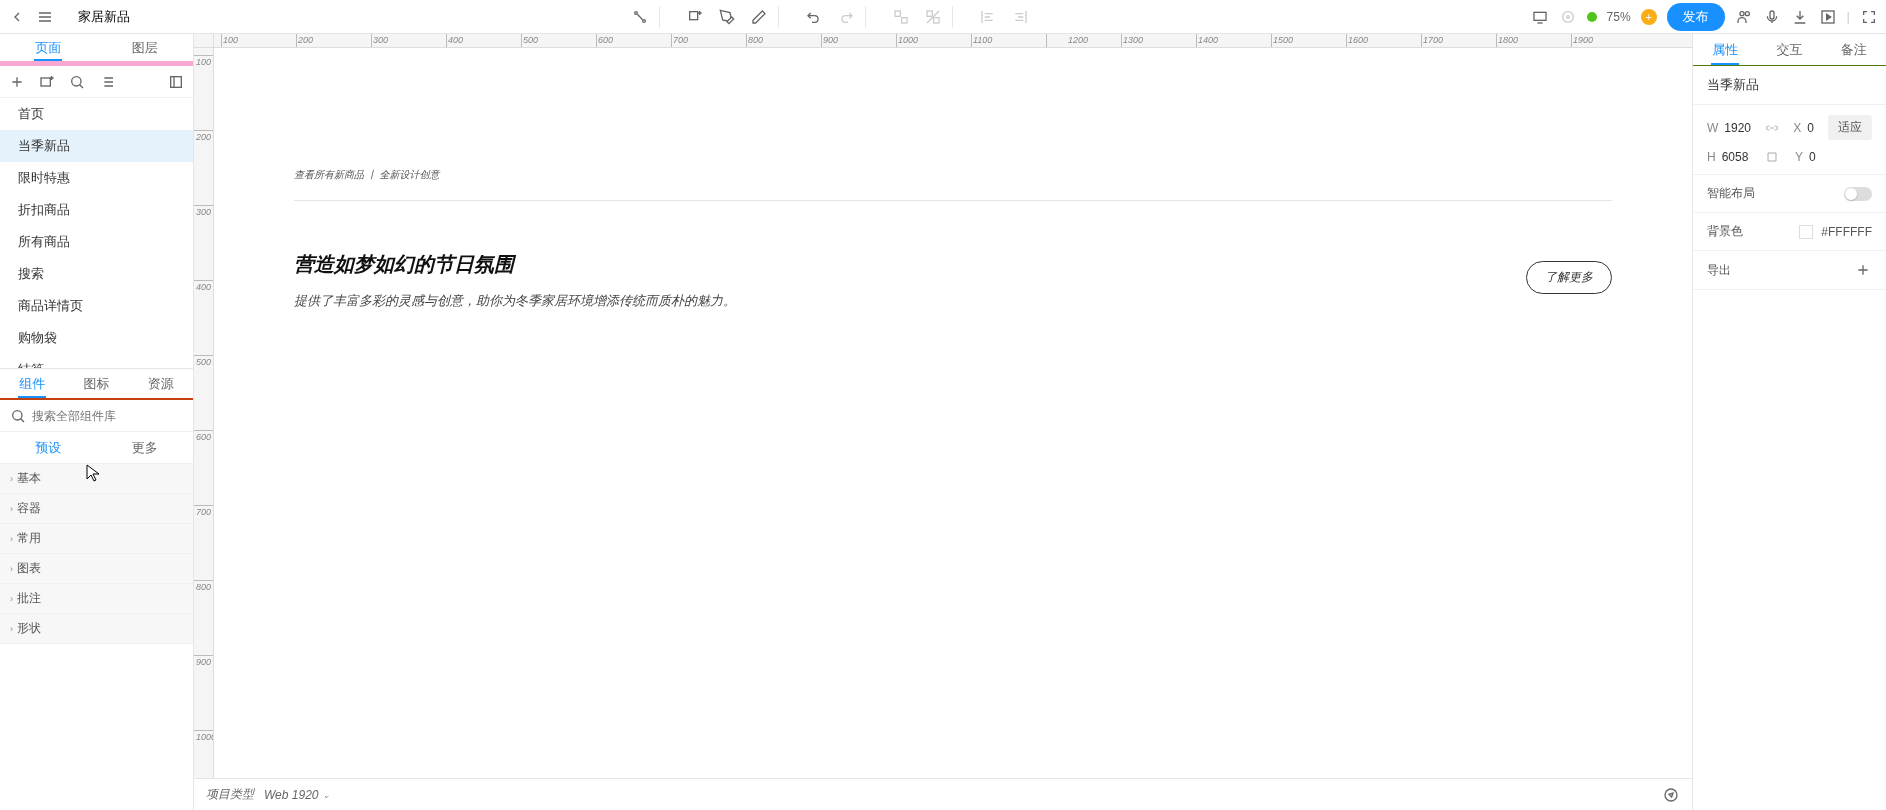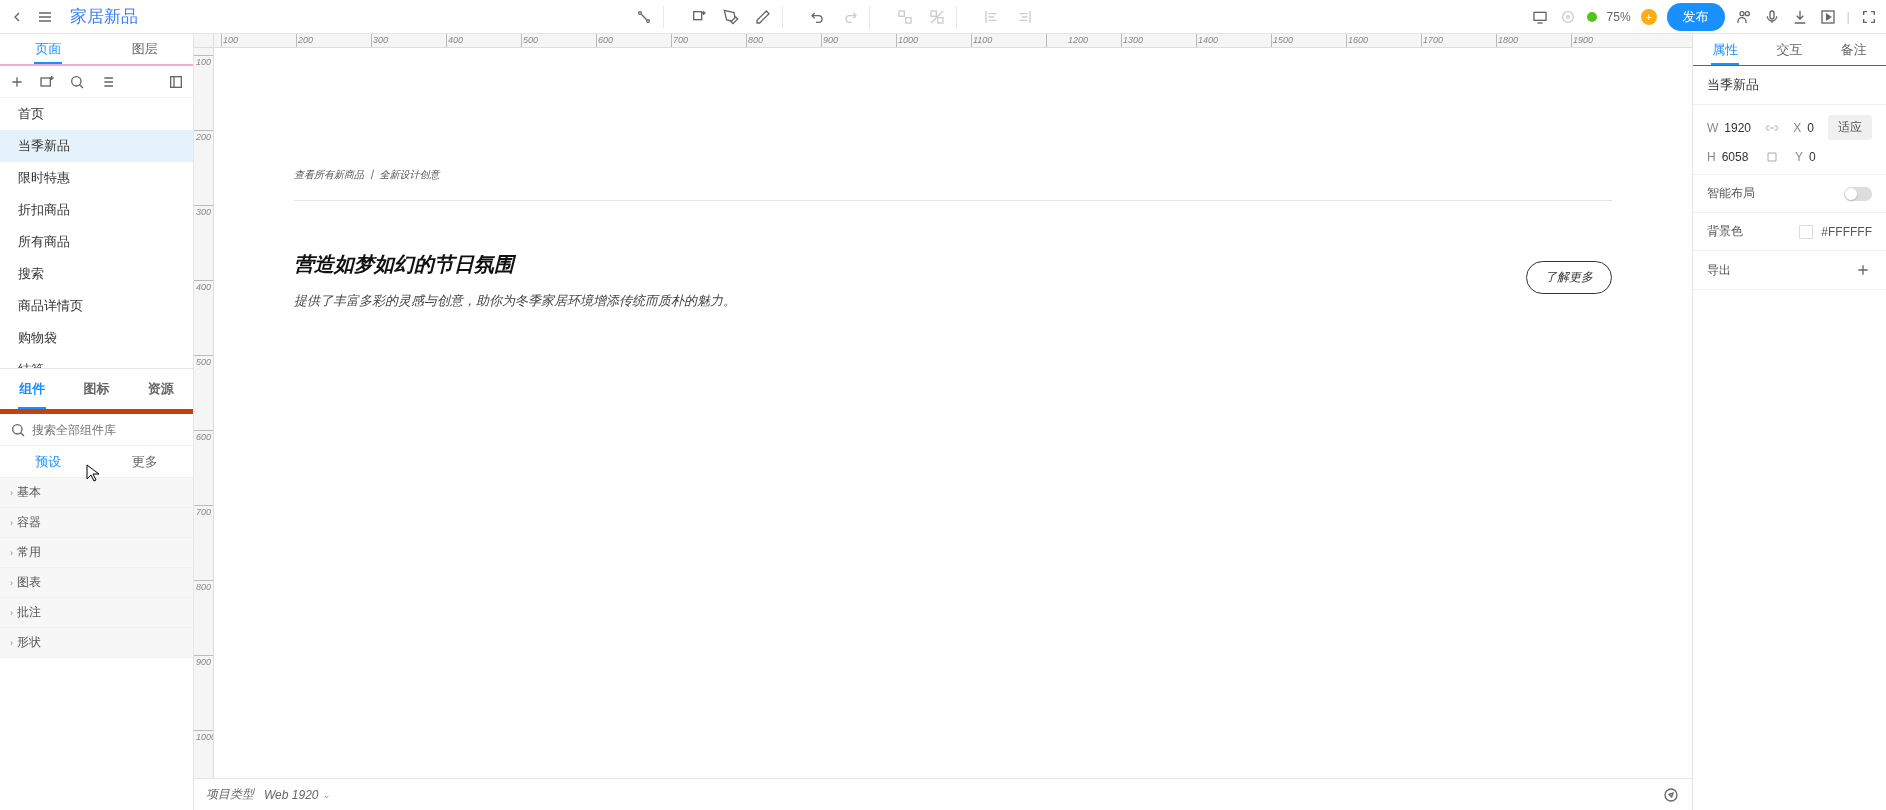--- a/index.html
+++ b/index.html
@@ -8,42 +8,42 @@
 
 .top-toolbar { height: 34px; border-bottom: 1px solid #e5e5e5; display: flex; align-items: center; padding: 0 8px; gap: 8px; }
 .top-left { display: flex; align-items: center; gap: 10px; }
 .top-center { flex: 1; display: flex; align-items: center; justify-content: center; gap: 16px; }
 .tool-group { display: flex; align-items: center; gap: 14px; padding: 0 10px; border-right: 1px solid #e8e8e8; height: 22px; }
 .tool-group:last-child { border-right: none; }
 .top-right { display: flex; align-items: center; gap: 10px; }
 .icon-btn { width: 18px; height: 18px; display: flex; align-items: center; justify-content: center; color: #666; cursor: pointer; }
 .icon-btn svg { width: 16px; height: 16px; }
 .icon-btn.disabled { color: #ccc; }
-.doc-title { font-size: 17px; color: #3b82f6; margin-left: 6px; }
+.doc-title { font-size: 13px; color: #000000; margin-left: 14px; }
 .zoom { font-size: 12px; color: #666; }
 .publish-btn { background: #1890ff; color: #fff; padding: 5px 16px; border-radius: 14px; font-size: 13px; }
 .status-dot { width: 10px; height: 10px; border-radius: 50%; background: #52c41a; }
 .plus-circle { width: 16px; height: 16px; border-radius: 50%; background: #faad14; display: flex; align-items: center; justify-content: center; color: #fff; font-size: 11px; }
 
 
 .main { display: flex; height: calc(100% - 34px); }
 
 
 .left-panel { width: 194px; border-right: 1px solid #e5e5e5; display: flex; flex-direction: column; background: #fff; }
-.left-tabs { height: 32px; display: flex; border-bottom: 2px solid #f9a8d4; }
+.left-tabs { height: 32px; display: flex; border-bottom: 5px solid #f9a8d4; }
 .left-tab { flex: 1; display: flex; align-items: center; justify-content: center; font-size: 13px; color: #666; position: relative; }
 .left-tab.active { color: #1890ff; }
 .left-tab.active::after { content: ''; position: absolute; bottom: 0; left: 50%; transform: translateX(-50%); width: 28px; height: 2px; background: #1890ff; }
 .left-toolbar { height: 32px; display: flex; align-items: center; padding: 0 8px; gap: 12px; border-bottom: 1px solid #f0f0f0; }
 .left-toolbar .spacer { flex: 1; }
 .page-list { flex: 0 0 auto; max-height: 270px; overflow: hidden; }
 .page-item { padding: 7px 18px; font-size: 13px; color: #333; cursor: pointer; }
 .page-item.active { background: #e6f2fb; }
 
-.asset-tabs { height: 46px; display: flex; border-top: 1px solid #e5e5e5; border-bottom: 5px solid #c2410c; font-weight: bold; }
+.asset-tabs { height: 32px; display: flex; border-top: 1px solid #e5e5e5; border-bottom: 2px solid #c2410c; }
 .asset-tab { flex: 1; display: flex; align-items: center; justify-content: center; font-size: 13px; color: #666; position: relative; }
 .asset-tab.active { color: #1890ff; }
 .asset-tab.active::after { content: ''; position: absolute; bottom: 0; left: 50%; transform: translateX(-50%); width: 28px; height: 2px; background: #1890ff; }
 .search-row { height: 32px; display: flex; align-items: center; padding: 0 10px; gap: 6px; border-bottom: 1px solid #f0f0f0; color: #999; }
 .search-row input { border: none; outline: none; font-size: 12px; flex: 1; color: #999; }
 .sub-tabs { height: 32px; display: flex; border-bottom: 1px solid #f0f0f0; }
 .sub-tab { flex: 1; display: flex; align-items: center; justify-content: center; font-size: 13px; color: #666; position: relative; }
 .sub-tab.active { color: #1890ff; }
 .comp-cat { padding: 6px 10px; font-size: 12px; color: #555; background: #f7f7f7; border-bottom: 1px solid #f0f0f0; cursor: pointer; display: flex; align-items: center; gap: 4px; }
 .chev { font-size: 9px; color: #888; }

